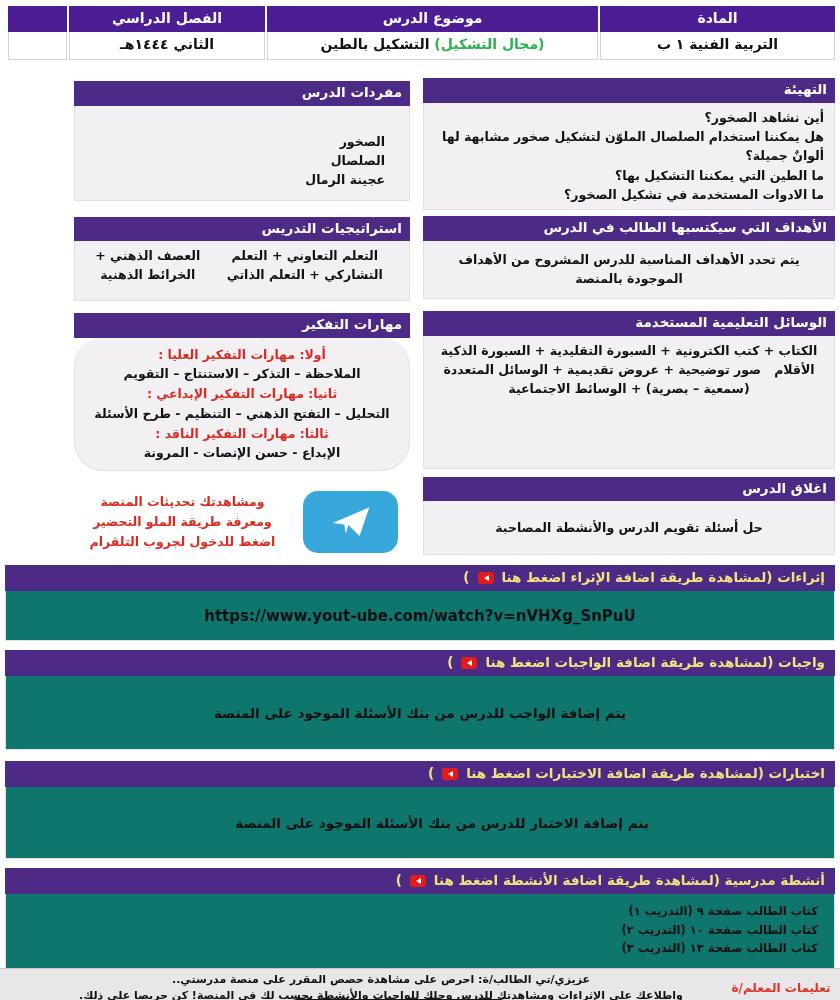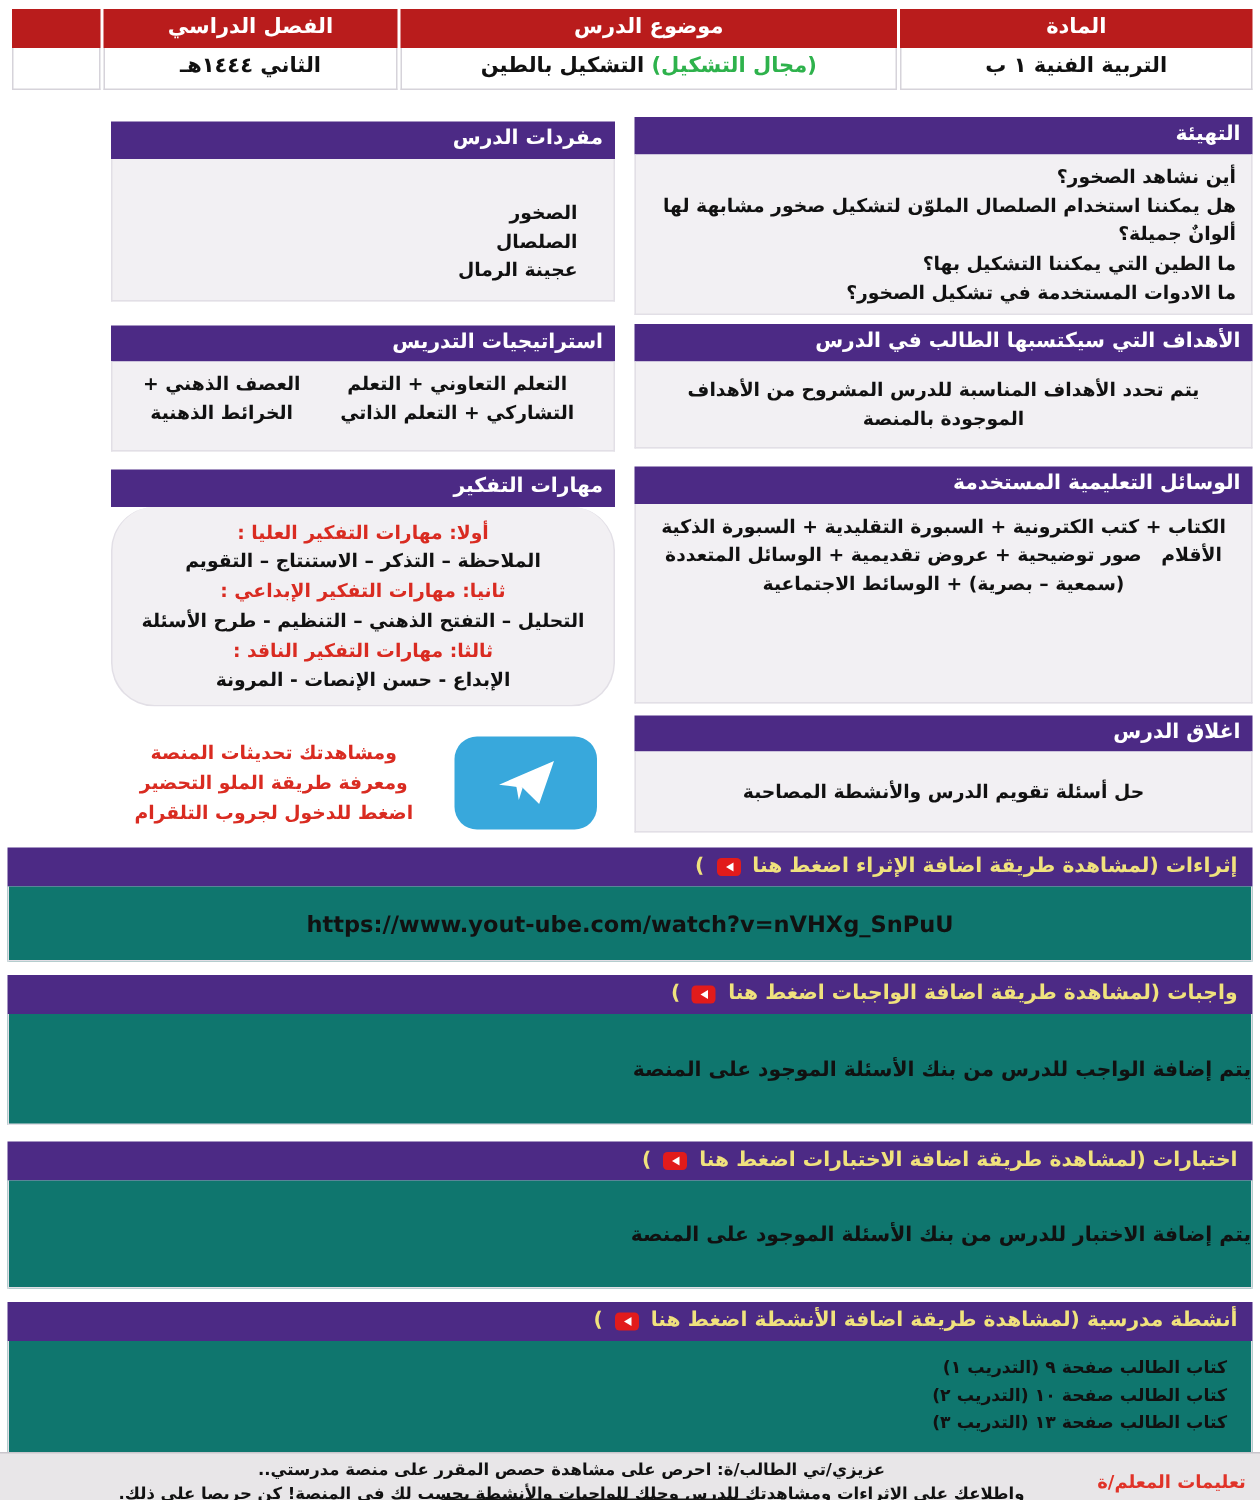--- a/index.html
+++ b/index.html
@@ -11,21 +11,21 @@
     position: relative;
     overflow: hidden;
     color: #111;
   }
   .page { width: 840px; height: 1000px; position: relative; }
 
   
   .info-table { margin: 6px 5px 0; }
   .info-row { display: flex; gap: 2px; }
   .info-row.head .cell {
-    background: #b91c1c; color: #fff; font-weight: bold; font-size: 14px;
+    background: #4c1d95; color: #fff; font-weight: bold; font-size: 14px;
     text-align: center; padding: 4px 2px; height: 26px;
   }
   .info-row.vals .cell {
     background: #fff; border: 1px solid #d6d3da; border-top: none;
     font-weight: bold; font-size: 14px; text-align: center; padding: 4px 2px; height: 28px;
   }
   .c-subject { width: 235px; }
   .c-topic   { width: 331px; }
   .c-sem     { width: 196px; }
   .c-empty   { width: 59px; }
@@ -98,21 +98,21 @@
     background: #0f766e; border: 1px solid #e2dfe6; border-top: none;
     font-weight: bold;
   }
   .banner-1 { margin-top: 7px; }
   .body-url {
     min-height: 50px; display: flex; align-items: center; justify-content: center;
     font-size: 15px; direction: ltr; letter-spacing: 0;
   }
   .banner-2 { margin-top: 9px; }
   .body-center {
-    display: flex; align-items: center; justify-content: flex-start;
+    display: flex; align-items: center; justify-content: center;
     font-size: 13.5px; text-align: center;
   }
   .banner-2 .body-center { min-height: 74px; }
   .banner-3 { margin-top: 11px; }
   .banner-3 .body-center { min-height: 72px; padding-left: 44px; }
   .banner-4 { margin-top: 9px; }
   .body-activities {
     min-height: 76px; font-size: 11.5px; line-height: 1.6;
     text-align: right; padding: 8px 16px;
   }

